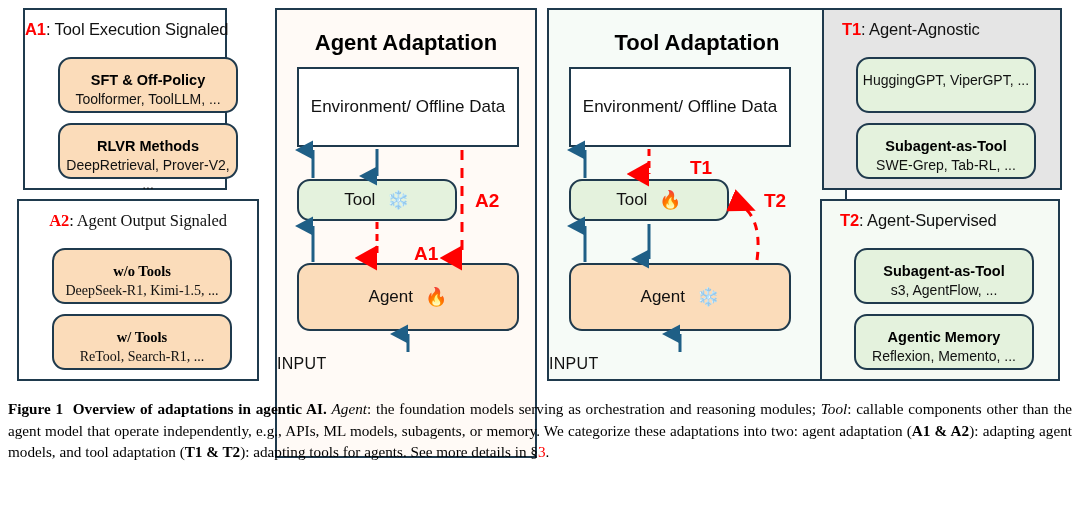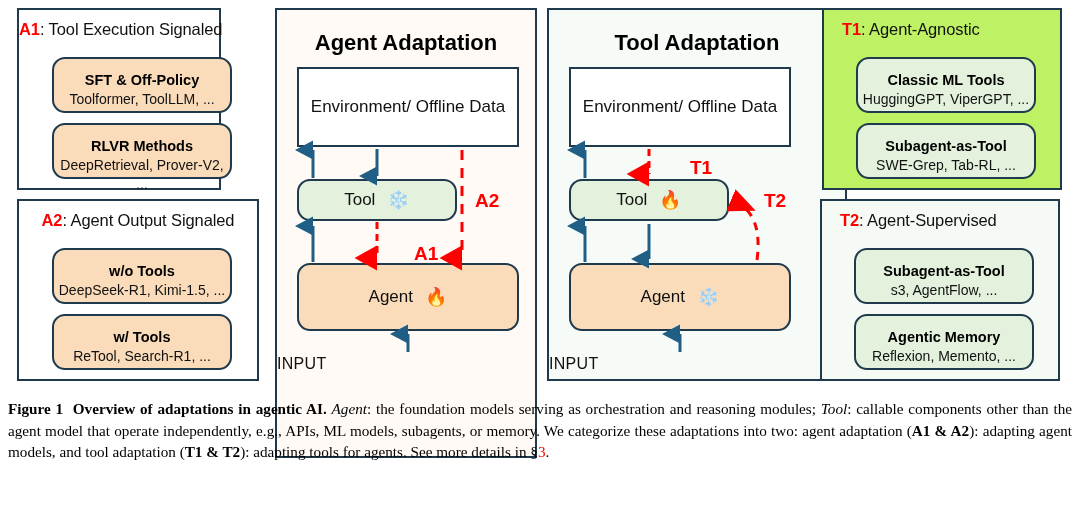--- a/index.html
+++ b/index.html
@@ -10,25 +10,25 @@
     overflow:hidden;
   }
   .figure{position:relative;width:1080px;height:509px;}
 
   
   .panel{
     position:absolute;
     border:2.5px solid #1f3a4d;
     box-sizing:border-box;
   }
-  #panel-a1{left:17px;  top:8px;   width:204px; height:182px; background:#ffffff;}
-  #panel-a2{left:17px;  top:199px; width:242px; height:182px; background:#ffffff;}
+  #panel-a1{left:23px;  top:8px;   width:204px; height:182px; background:#ffffff;}
+  #panel-a2{left:17px;  top:199px; width:242px; height:182px; background:#ffffff;font-family:Liberation Serif, serif;}
   #panel-agent{left:275px; top:8px; width:262px; height:450px; background:#fffaf6;}
   #panel-tool{left:547px; top:8px;  width:300px; height:373px; background:#f6fbf7;}
-  #panel-t1{left:822px; top:8px;   width:240px; height:182px; background:#bef264;}
+  #panel-t1{left:822px; top:8px;   width:240px; height:182px; background:#e5e5e5;}
   #panel-t2{left:820px; top:199px; width:240px; height:182px; background:#f5faf4;text-decoration:underline;}
 
   
   .side-head{
     position:absolute;left:0;right:0;top:10px;
     text-align:center;
     font-size:16.5px;color:#111111;
     letter-spacing:-0.1px;
     white-space:nowrap;
   }
@@ -239,21 +239,20 @@
     <div class="red-label" style="left:215px;top:180px;">T2</div>
 
     <div class="input-label">INPUT</div>
   </div>
 
   <div class="panel" id="panel-t1">
     <div class="side-head">
       <span class="tag">T1</span><span>: Agent-Agnostic</span>
     </div>
     <div class="pill green pill-1">
-      <div class="pill-title">Classic ML Tools</div>
       <div class="pill-sub">HuggingGPT, ViperGPT, ...</div>
     </div>
     <div class="pill green pill-2">
       <div class="pill-title">Subagent-as-Tool</div>
       <div class="pill-sub">SWE-Grep, Tab-RL, ...</div>
     </div>
   </div>
 
   <div class="panel" id="panel-t2">
     <div class="side-head">

